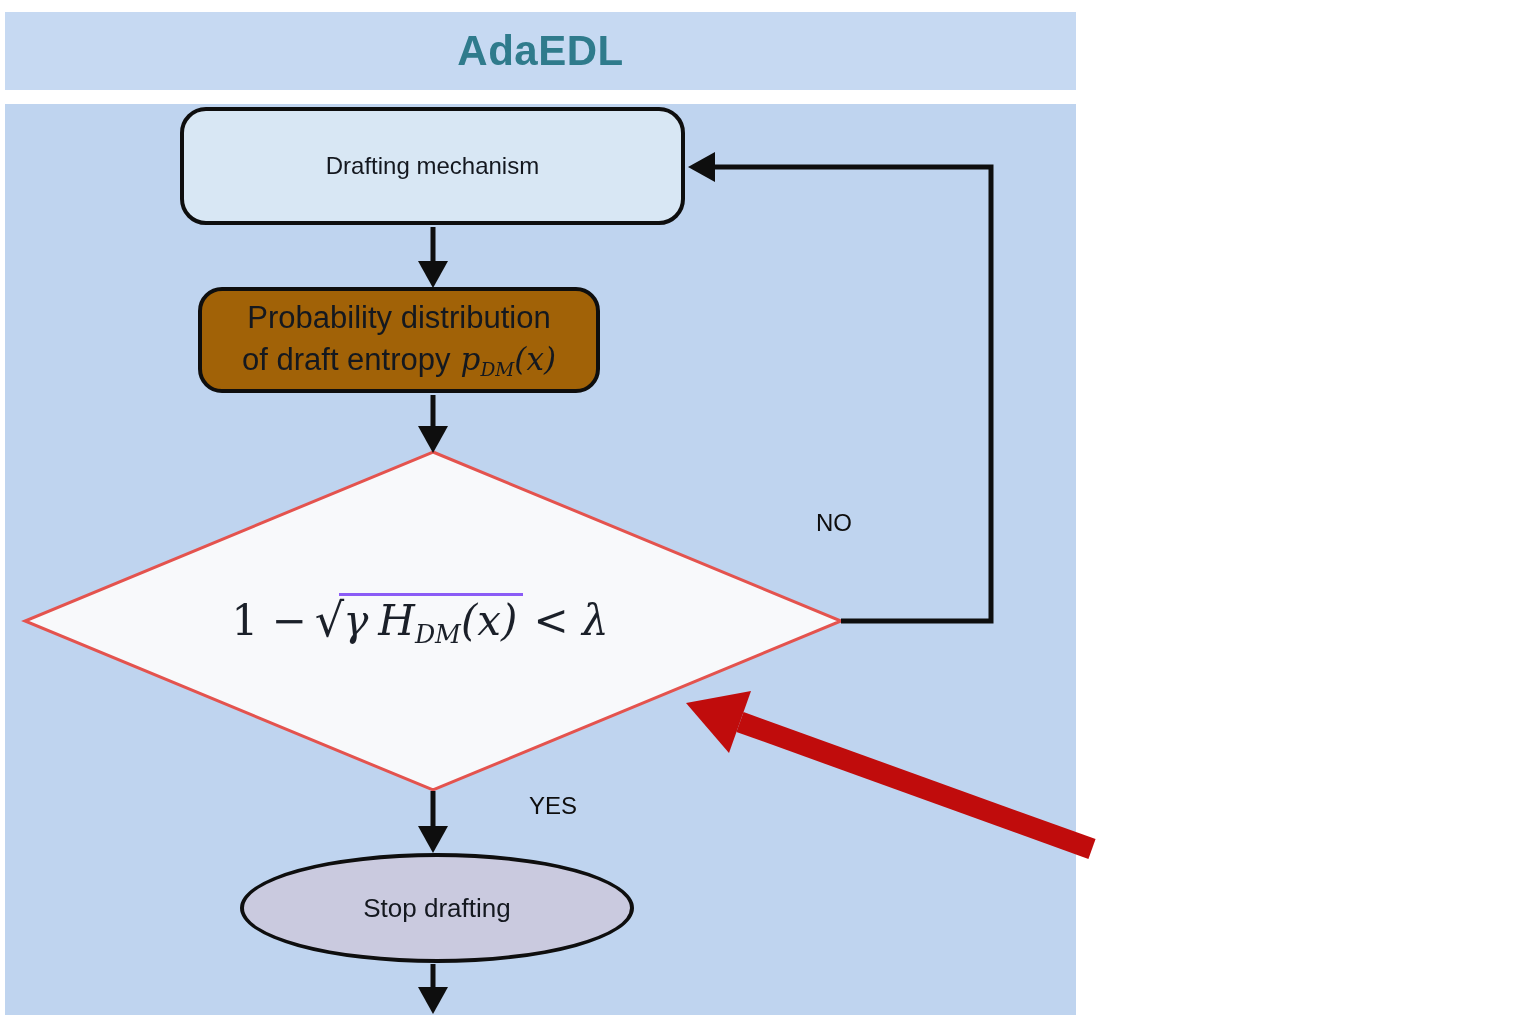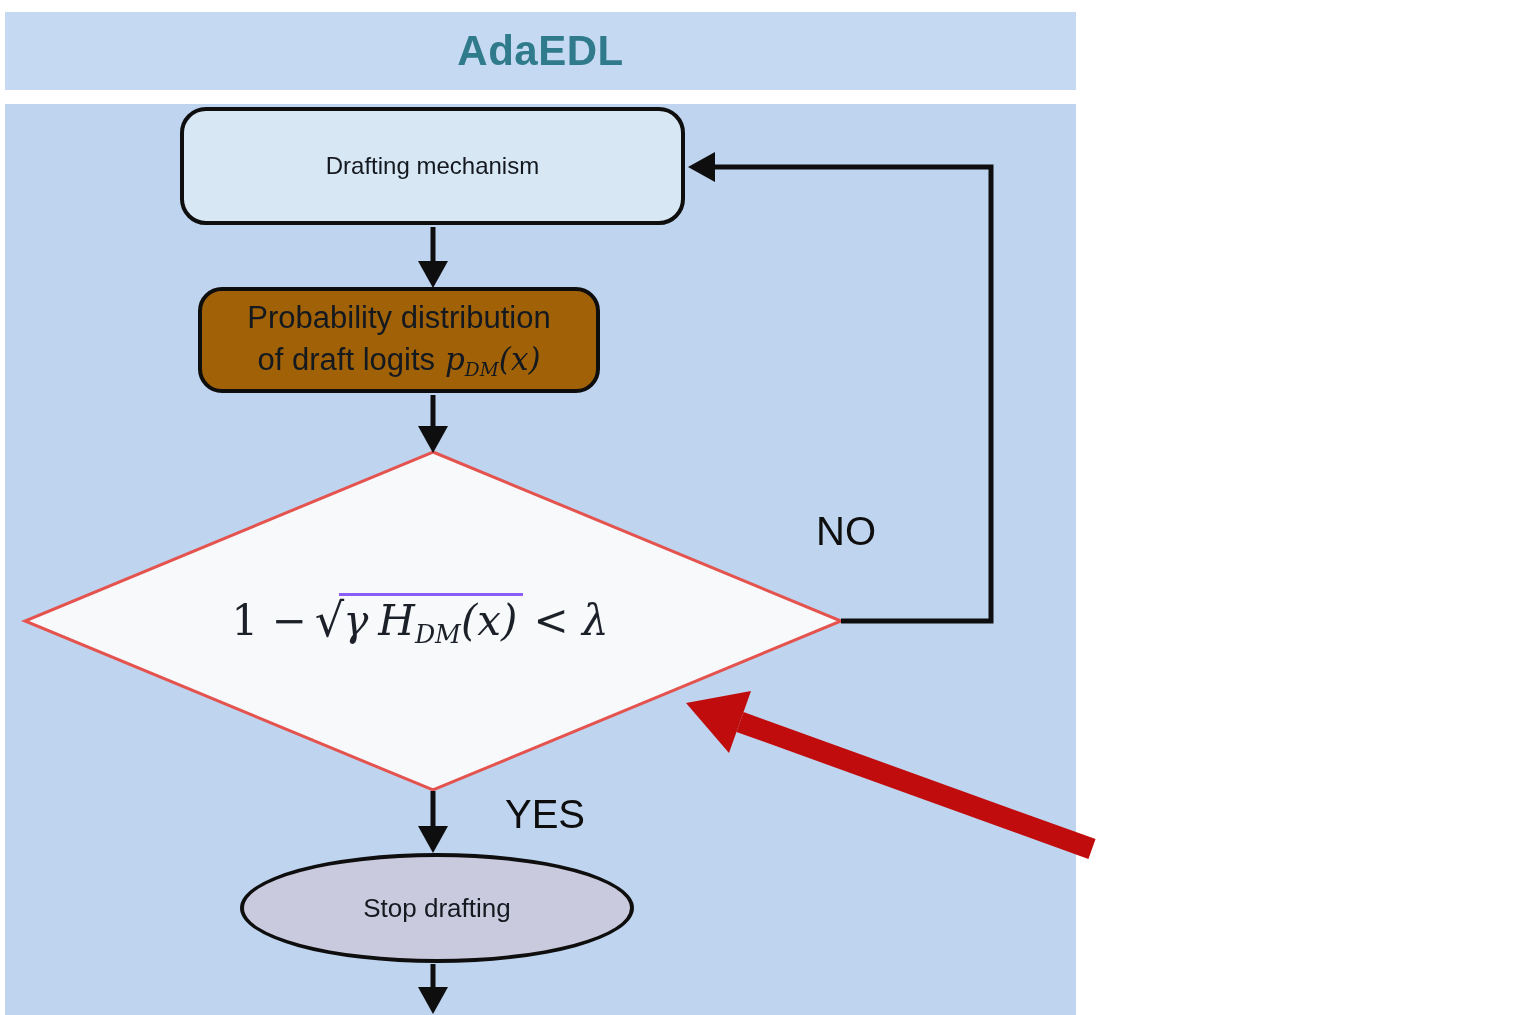--- a/index.html
+++ b/index.html
@@ -84,24 +84,24 @@
   .radicand {
     display: inline-block;
     border-top: 3px solid #8b5cf6;
     padding: 3px 6px 0 4px;
     line-height: 1.05;
   }
   .cmp { margin-left: 10px; }
   .sp-left { margin-left: 10px; }
   .flow-label {
     position: absolute;
-    font-size: 40px;
+    font-size: 24px;
     color: #0e0e0e;
   }
-  .yes-label { left: 505px; top: 792px; }
+  .yes-label { left: 529px; top: 792px; }
   .no-label  { left: 816px; top: 509px; }
   .stop-ellipse {
     position: absolute;
     left: 240px; top: 853px;
     width: 394px; height: 110px;
     box-sizing: border-box;
     border: 4px solid #0e0e0e;
     border-radius: 50%;
     display: flex; align-items: center; justify-content: center;
     font-size: 26px;
@@ -158,21 +158,21 @@
     <polygon points="686,703 751,691 729,753" stroke="none" style="fill: rgb(192, 12, 12);"></polygon>
   </svg>
 
   <div class="node draft-box" style="background-color: rgb(216, 231, 244);">
     <span>Drafting mechanism</span>
   </div>
 
   <div class="node prob-box" style="background-color: #a16207;">
     <div>Probability distribution</div>
     <div>
-      <span>of draft logits</span><span class="mi sp-left">p</span><span class="msub">DM</span><span class="mi">(x)</span>
+      <span>of draft entropy</span><span class="mi sp-left">p</span><span class="msub">DM</span><span class="mi">(x)</span>
     </div>
   </div>
 
   <div class="formula">
     <span class="mn">1 −</span>
       <span class="sqrt-sign">√</span>
       <span class="radicand"><span class="mi">γ</span><span class="mi sp-left">H</span><span class="msub">DM</span><span class="mi">(x)</span></span>
       <span class="mi cmp">&lt; λ</span>
   </div>
 

